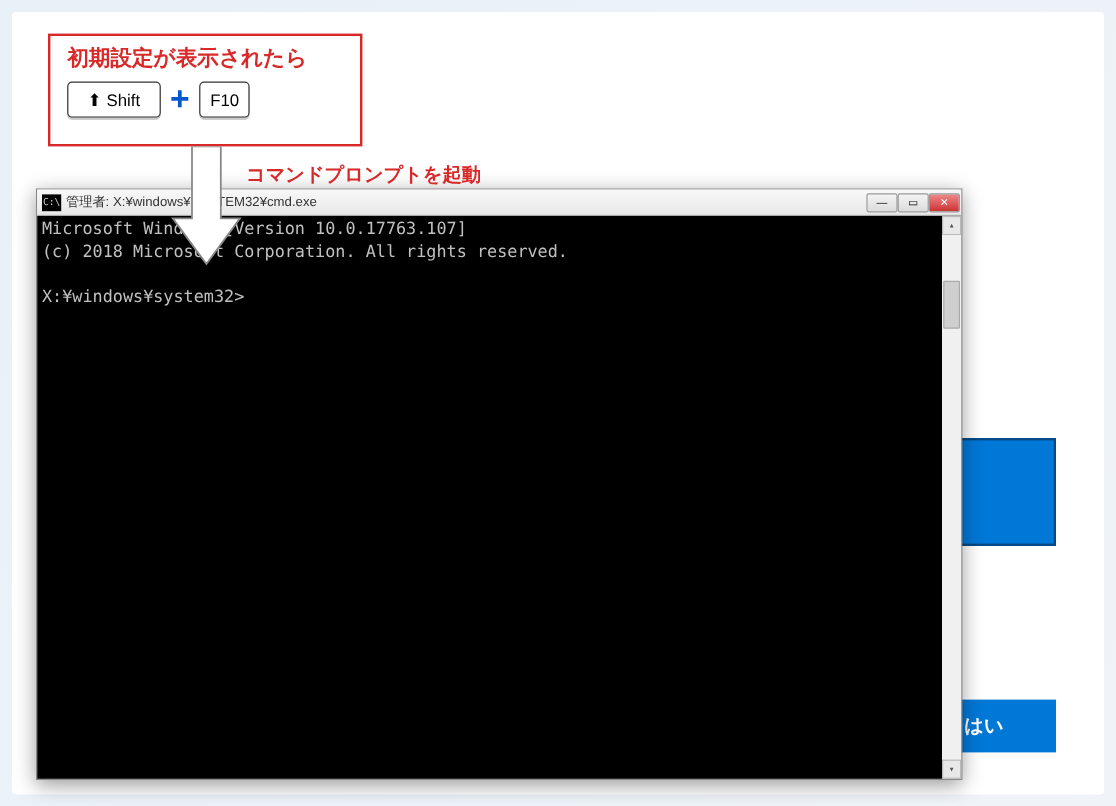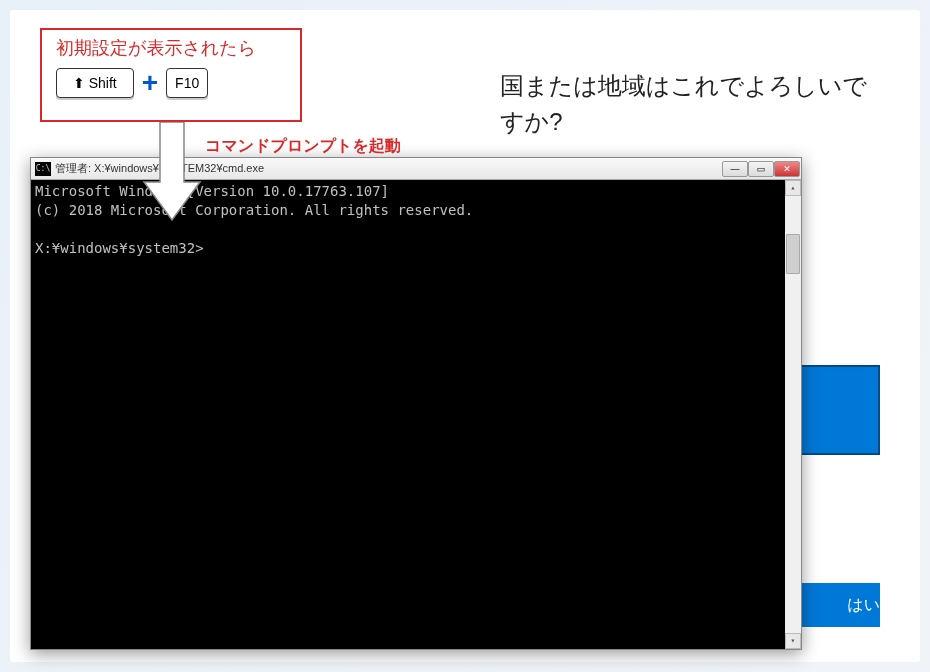--- a/index.html
+++ b/index.html
@@ -25,21 +25,21 @@
       top: 18px;
       left: 30px;
       width: 262px;
       height: 94px;
       border: 2px solid #d82828;
       background: #fff;
       z-index: 50;
     }
     .annotation-title {
       color: #d82828;
-      font-weight: normal;
+      font-weight: bold;
       font-size: 18px;
       padding: 6px 8px 4px 14px;
     }
     .key-row {
       display: flex;
       align-items: center;
       padding: 4px 14px;
       gap: 8px;
     }
     .key {
@@ -99,23 +99,24 @@
       position: absolute;
       right: 40px;
       bottom: 35px;
       width: 120px;
       height: 44px;
       background: #0078d7;
       color: #fff;
       font-size: 16px;
       display: flex;
       align-items: center;
-      justify-content: flex-end;
+      justify-content: center;
       z-index: 4;
       cursor: pointer;
+      font-weight: bold;
     }
     .cmd-window {
       position: absolute;
       top: 147px;
       left: 20px;
       width: 772px;
       height: 493px;
       box-shadow: 0 4px 16px rgba(0,0,0,0.4);
       z-index: 30;
       border: 1px solid #888;
@@ -211,21 +212,20 @@
     }
     .up-arrow-glyph {
       display: inline-block;
     }
   </style>
 </head>
 <body>
 
 <div class="oobe-container">
 
-  <div class="oobe-title">国または地域はこれでよろしいですか?</div>
 
   <div class="oobe-side-button"></div>
 
   <div class="oobe-yes-button">
     <span>はい</span>
   </div>
 
   <div class="annotation-box">
     <div class="annotation-title">初期設定が表示されたら</div>
     <div class="key-row">

